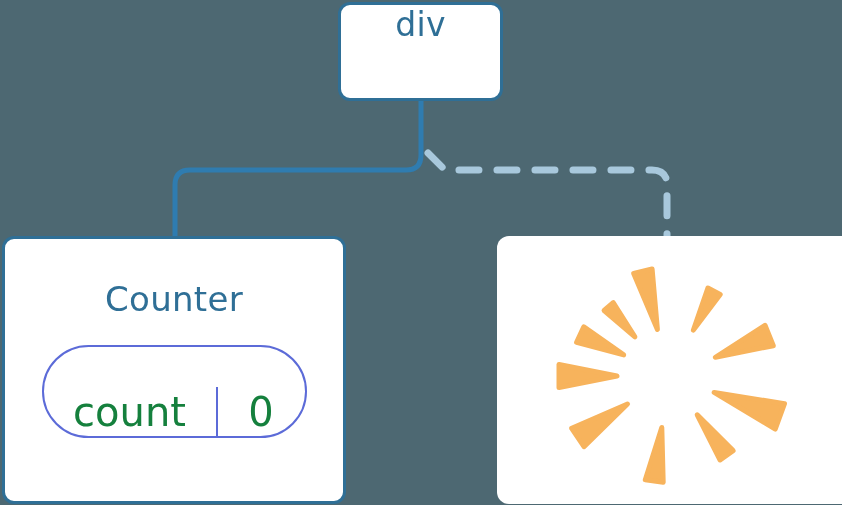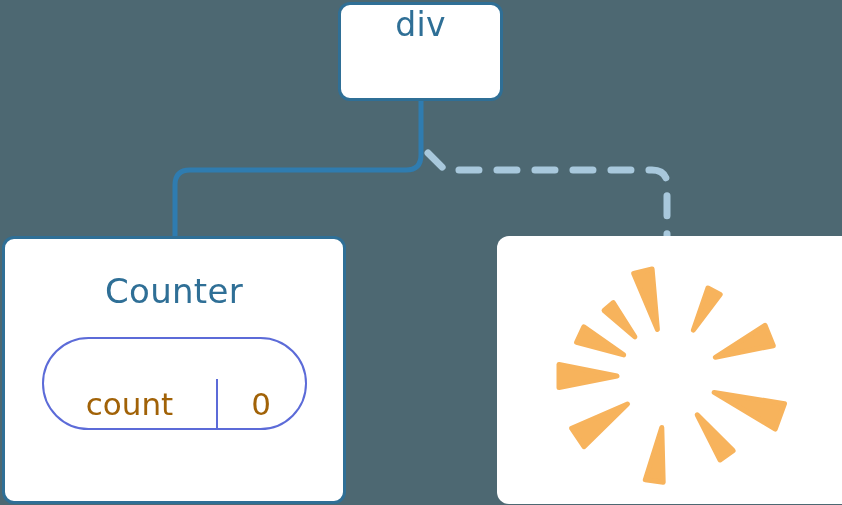--- a/index.html
+++ b/index.html
@@ -55,21 +55,21 @@
 
   .node-counter {
     left: 2px;
     top: 236px;
     width: 344px;
     height: 268px;
     border: 3px solid #2f6f96;
     display: flex;
     flex-direction: column;
     align-items: center;
-    padding-top: 32px;
+    padding-top: 40px;
   }
   .node-counter .node-label {
     font-size: 34px;
     color: #2f6f96;
     letter-spacing: 0.3px;
   }
 
   
   .capsule {
     position: relative;
@@ -81,22 +81,22 @@
     display: flex;
     align-items: stretch;
     box-sizing: border-box;
     overflow: hidden;
   }
   .capsule-key,
   .capsule-val {
     display: flex;
     align-items: center;
     justify-content: center;
-    color: #a16207;
-    font-size: 31px;
+    color: #15803d;
+    font-size: 40px;
     margin-top: 40px;
   }
   .capsule-key {
     flex: 0 0 172px;
     border-right: 2px solid #5c6bd8;
   }
   .capsule-val {
     flex: 1 1 auto;
   }
 

